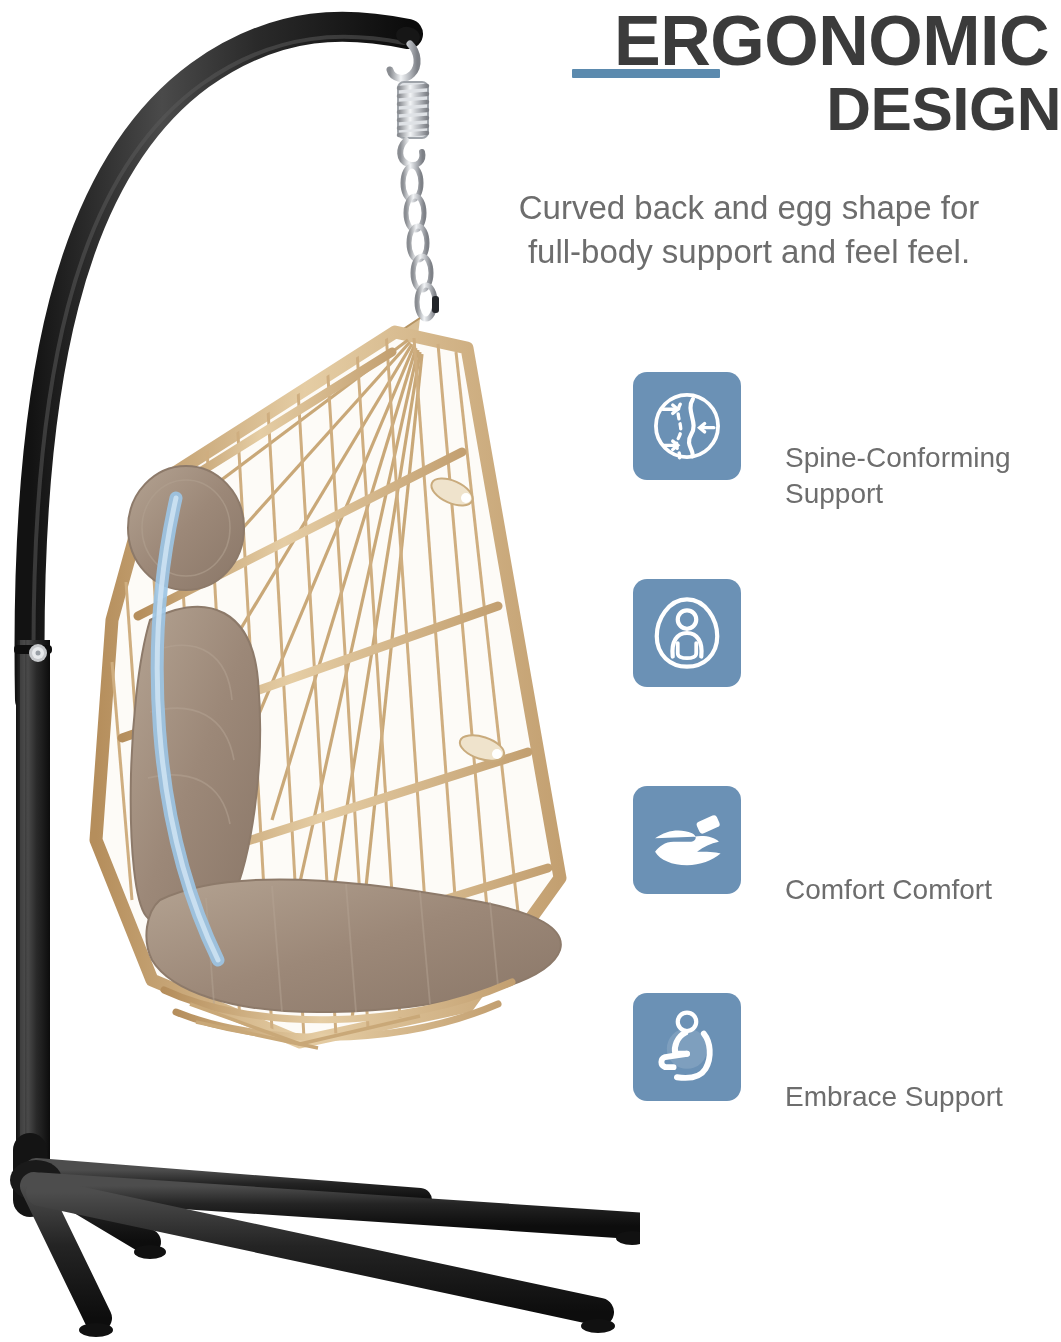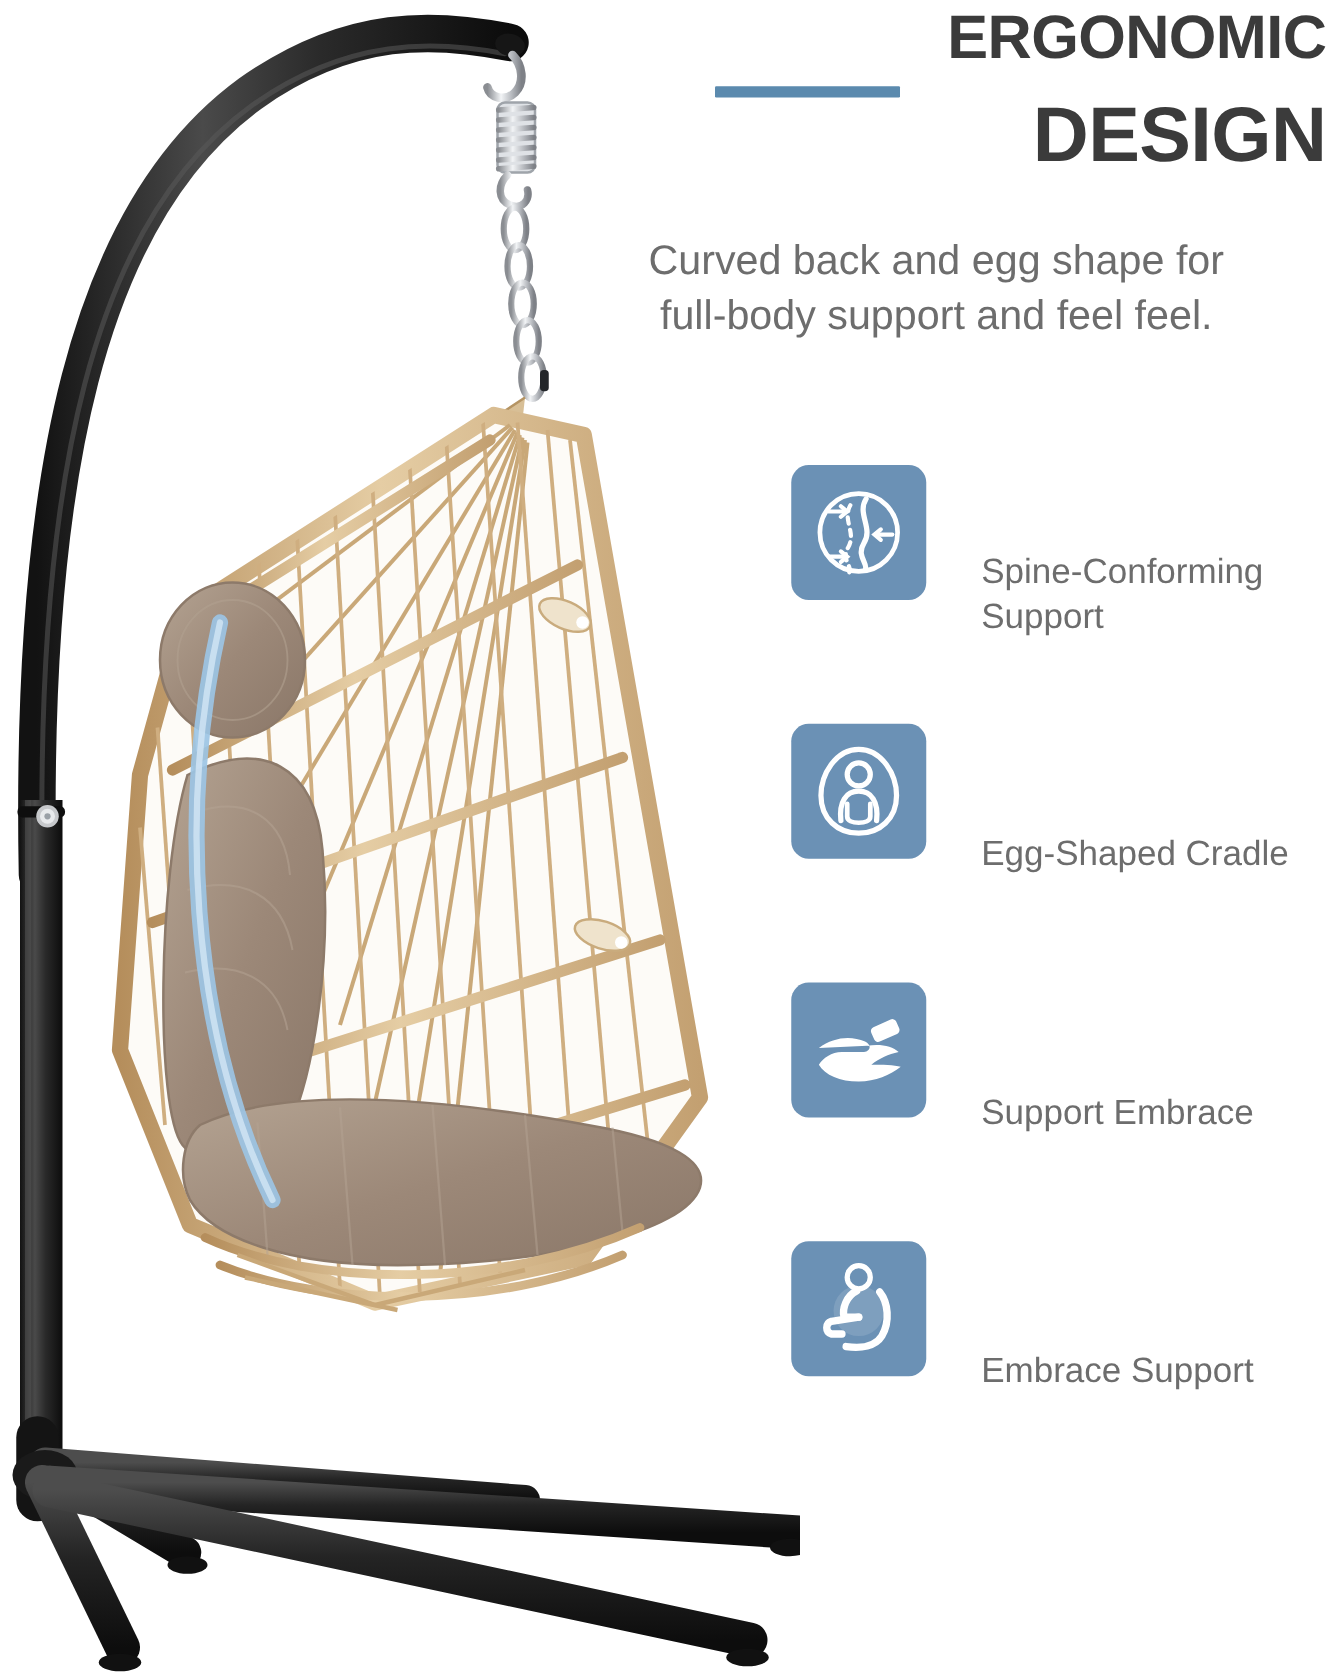--- a/index.html
+++ b/index.html
@@ -29,23 +29,23 @@
   .title-line {
     text-align: right;
     font-weight: bold;
     color: #3b3b3b;
     letter-spacing: -0.5px;
     line-height: 1.0;
     white-space: nowrap;
   }
   #title-line-1 {
     position: absolute;
-    right: 0px;
+    right: 12px;
     top: 6px;
-    font-size: 49px;
+    font-size: 70px;
   }
   #title-line-2 {
     position: absolute;
     right: 0px;
     top: 78px;
     font-size: 62px;
   }
   #title-underline {
     position: absolute;
     left: 142px;
@@ -354,33 +354,32 @@
 
     <div class="feature-row">
       <div class="feature-tile">
         <svg viewBox="0 0 100 100" xmlns="http://www.w3.org/2000/svg">
           <path d="M50,10 C72,10 86,34 86,54 C86,76 70,90 50,90 C30,90 14,76 14,54 C14,34 28,10 50,10 Z" fill="none" stroke="#ffffff" stroke-width="5"></path>
           <circle cx="50" cy="34" r="11" fill="none" stroke="#ffffff" stroke-width="5"></circle>
           <path d="M33,78 C31,60 38,50 50,50 C62,50 69,60 67,78" fill="none" stroke="#ffffff" stroke-width="5" stroke-linecap="round"></path>
           <path d="M39,62 L39,74 C39,78 44,80 50,80 C56,80 61,78 61,74 L61,62" fill="none" stroke="#ffffff" stroke-width="4.5" stroke-linecap="round"></path>
         </svg>
       </div>
-      <div class="feature-label">Egg-Shaped Cradle</div>
     </div>
 
     <div class="feature-row">
       <div class="feature-tile">
         <svg viewBox="0 0 100 100" xmlns="http://www.w3.org/2000/svg">
           <path d="M12,48 C26,38 42,36 56,42 C62,45 62,51 55,52 L34,52
                    C24,52 16,58 12,64 C18,74 32,80 50,80 C66,80 80,74 90,66
                    C84,64 72,64 62,64 C70,58 78,54 88,52 C82,46 70,44 58,46" fill="#ffffff"></path>
           <rect x="62" y="24" width="26" height="15" rx="4" fill="#ffffff" transform="rotate(-24 75 31)"></rect>
         </svg>
       </div>
-      <div class="feature-label">Support Embrace</div>
+      <div class="feature-label">Comfort Comfort</div>
     </div>
 
     <div class="feature-row">
       <div class="feature-tile">
         <svg viewBox="0 0 100 100" xmlns="http://www.w3.org/2000/svg">
           <circle cx="50" cy="52" r="24" fill="#ffffff" opacity="0.13"></circle>
           <circle cx="50" cy="20" r="11" fill="none" stroke="#ffffff" stroke-width="5"></circle>
           <path d="M48,33 C38,38 34,50 36,58 L50,58" fill="none" stroke="#ffffff" stroke-width="7" stroke-linecap="round" stroke-linejoin="round"></path>
           <path d="M50,58 L24,62 C18,64 18,72 24,74 L34,74" fill="none" stroke="#ffffff" stroke-width="7" stroke-linecap="round" stroke-linejoin="round"></path>
           <path d="M70,34 C78,44 80,62 72,76 C66,86 52,88 38,86" fill="none" stroke="#ffffff" stroke-width="7" stroke-linecap="round"></path>

